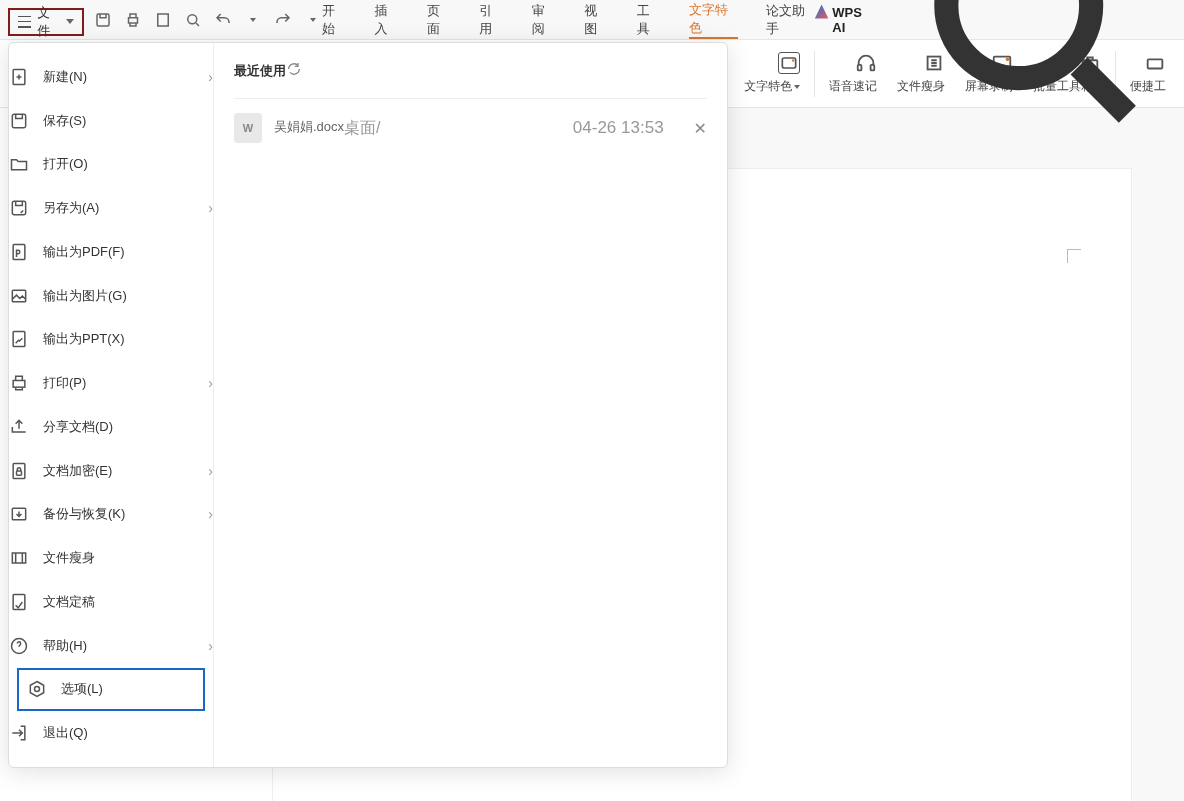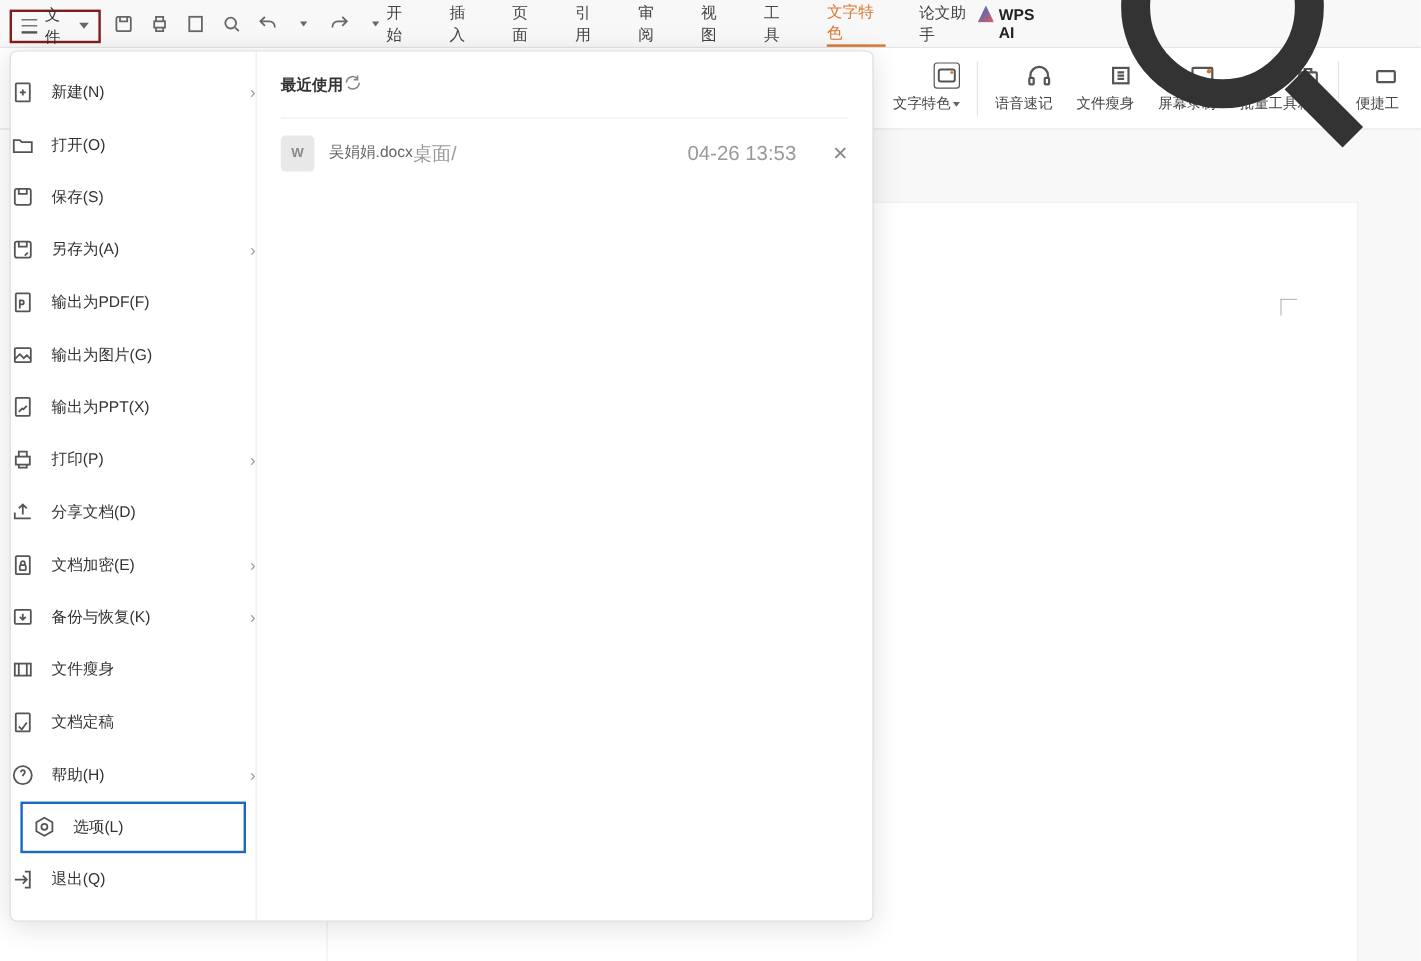--- a/index.html
+++ b/index.html
@@ -236,34 +236,34 @@
             <path d="M12 9v6M9 12h6"></path>
           </svg>
         </div>
       <span class="mlabel">新建(N)</span>
       <span class="marrow">›</span>
     </div>
 
     <div class="menu-item">
       <div class="micon">
           <svg viewBox="0 0 24 24" fill="none" stroke="currentColor" stroke-width="1.8">
-            <path d="M3 7h6l2 2h10v10H3z"></path>
-          </svg>
-        </div>
-      <span class="mlabel">打开(O)</span>
-    </div>
-
-    <div class="menu-item">
-      <div class="micon">
-          <svg viewBox="0 0 24 24" fill="none" stroke="currentColor" stroke-width="1.8">
             <rect x="4" y="4" width="16" height="16" rx="2"></rect>
             <path d="M8 4v5h8V4"></path>
           </svg>
         </div>
       <span class="mlabel">保存(S)</span>
+    </div>
+
+    <div class="menu-item">
+      <div class="micon">
+          <svg viewBox="0 0 24 24" fill="none" stroke="currentColor" stroke-width="1.8">
+            <path d="M3 7h6l2 2h10v10H3z"></path>
+          </svg>
+        </div>
+      <span class="mlabel">打开(O)</span>
     </div>
 
     <div class="menu-item">
       <div class="micon">
           <svg viewBox="0 0 24 24" fill="none" stroke="currentColor" stroke-width="1.8">
             <rect x="4" y="4" width="16" height="16" rx="2"></rect>
             <path d="M8 4v5h8V4M14 18l3-3"></path>
           </svg>
         </div>
       <span class="mlabel">另存为(A)</span>

